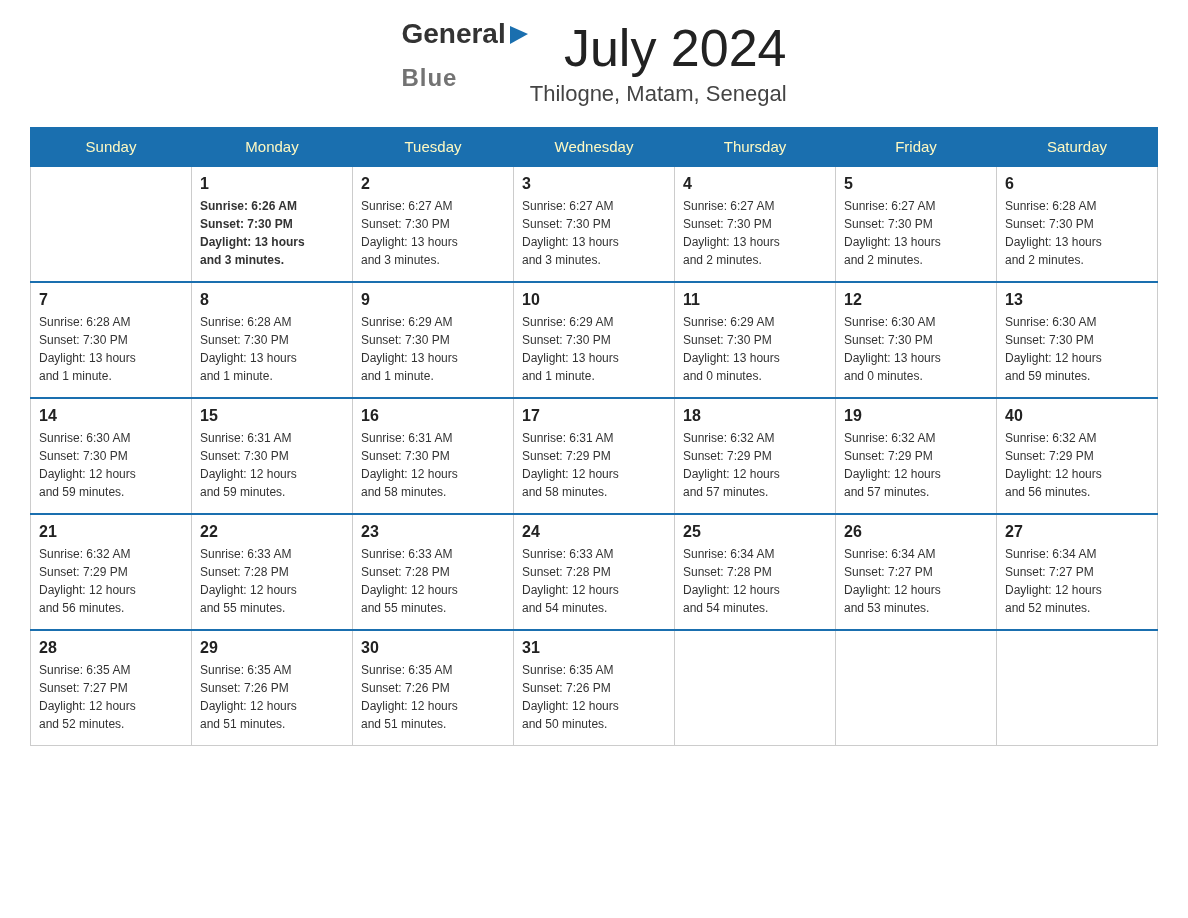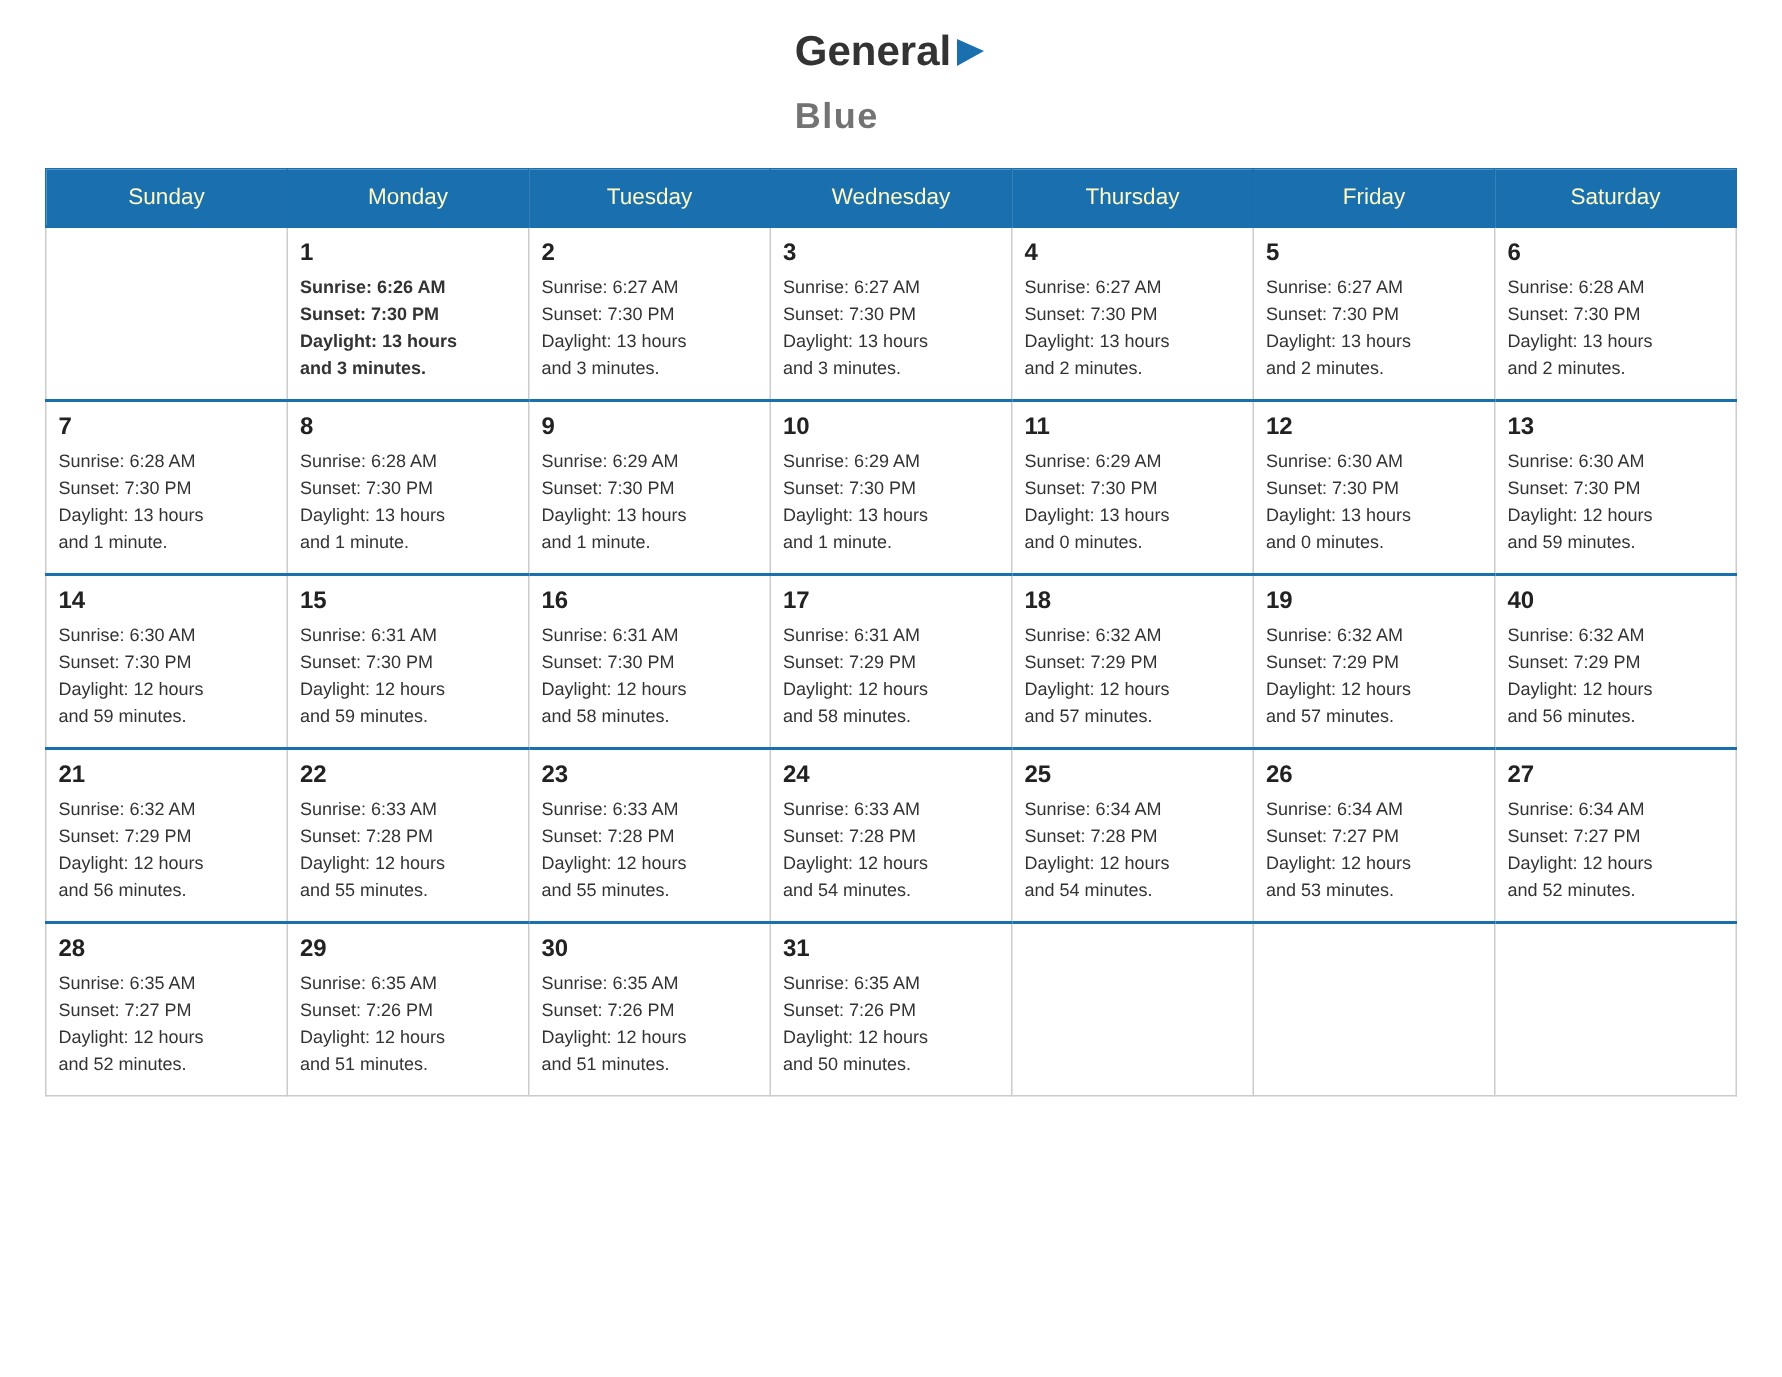--- a/index.html
+++ b/index.html
@@ -94,20 +94,22 @@
   <div class="logo">
     <div style="display:flex;align-items:center;">
       <span class="logo-text">General</span>
       <svg width="22" height="22" viewBox="0 0 22 22" style="margin-left:2px;margin-top:2px;">
         <polygon points="2,2 20,10 2,20" fill="#1a6faf"></polygon>
       </svg>
     </div>
     <div class="logo-line">Blue</div>
   </div>
   <div class="title-block">
+    <h1>July 2024</h1>
+    <h2>Thilogne, Matam, Senegal</h2>
   </div>
 </div>
 
 <table>
   <thead>
     <tr>
     <th>Sunday</th>
         <th>Monday</th>
         <th>Tuesday</th>
         <th>Wednesday</th>

